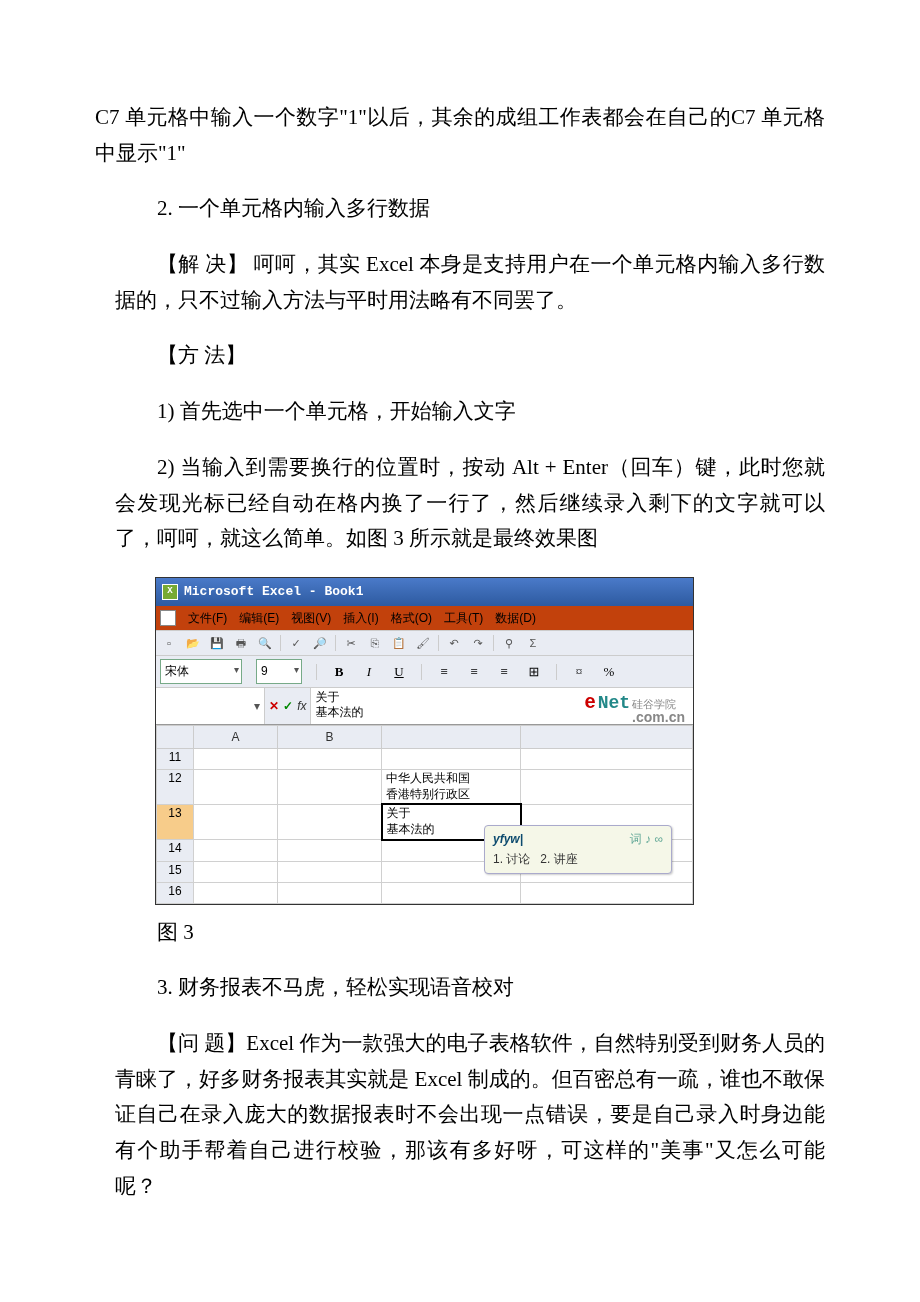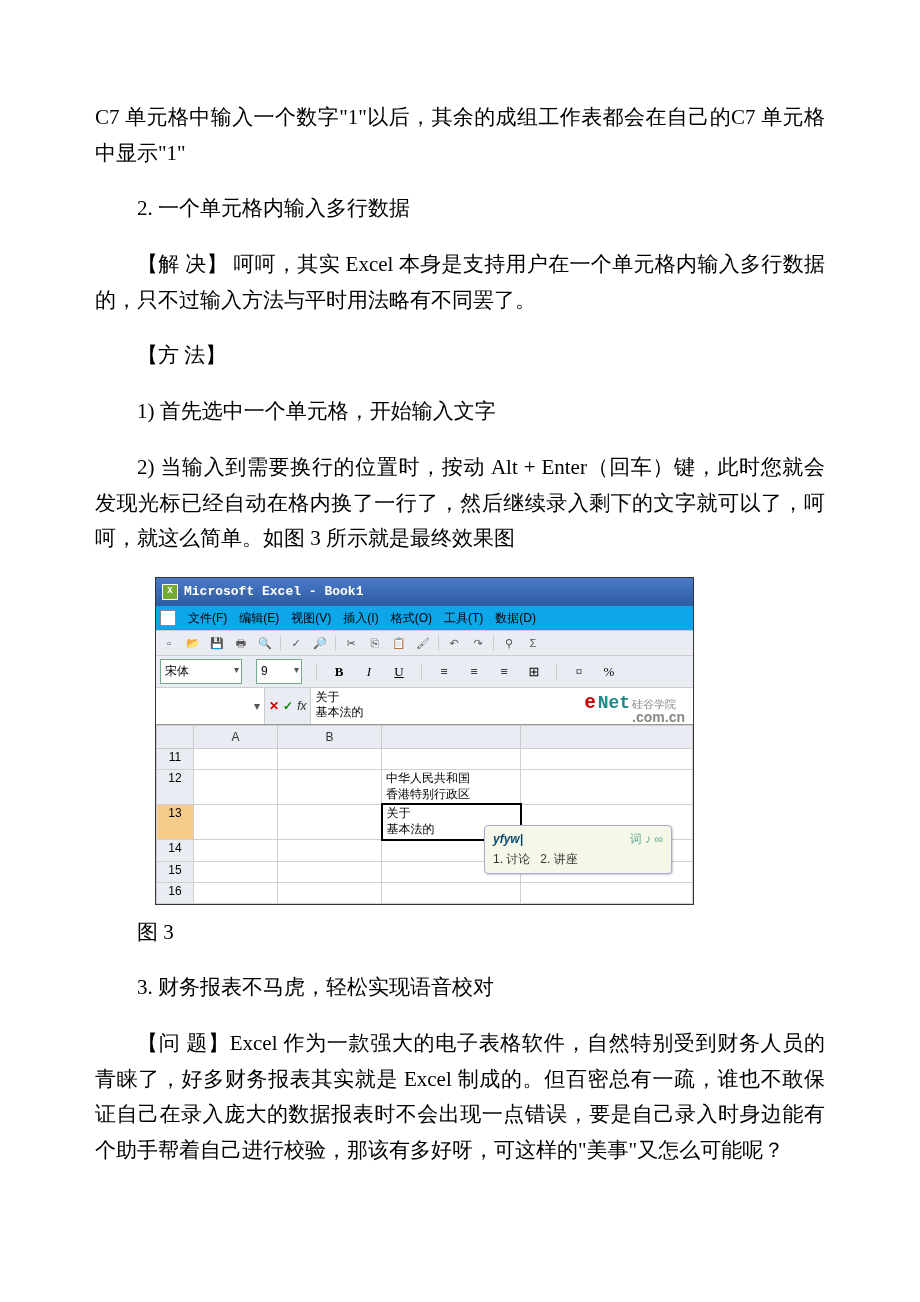--- a/index.html
+++ b/index.html
@@ -14,20 +14,21 @@
       font-size: 21px;
       line-height: 1.7;
       color: #000;
     }
     .para {
       margin: 0 0 20px 0;
       text-align: justify;
     }
     .para.indented {
       text-indent: 2em;
+      margin-left: 20px;
     }
     .screenshot {
       margin: 10px 0 10px 60px;
       border: 1px solid #333;
       width: 537px;
       font-family: "Microsoft YaHei", "SimSun", Arial, sans-serif;
       font-size: 12px;
       background: #fff;
     }
     .titlebar {
@@ -47,21 +48,21 @@
       height: 14px;
       background: #7a3;
       border: 1px solid #fff;
       color: #fff;
       font-size: 9px;
       font-weight: bold;
       align-items: center;
       justify-content: center;
     }
     .menubar {
-      background: #0ea5e9;
+      background: #c2410c;
       padding: 2px 4px;
       display: flex;
       align-items: center;
       gap: 12px;
       border-bottom: 1px solid #ccc;
     }
     .menu-item {
       color: #000;
       font-size: 12px;
     }

